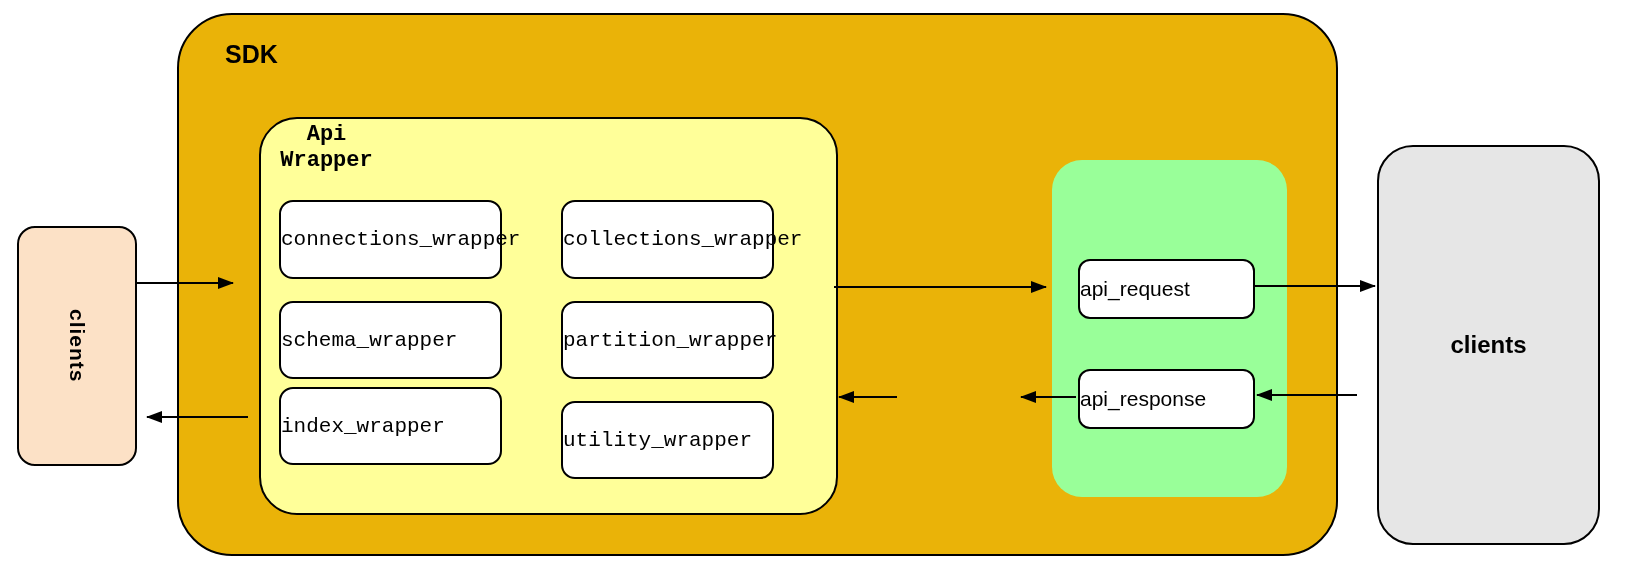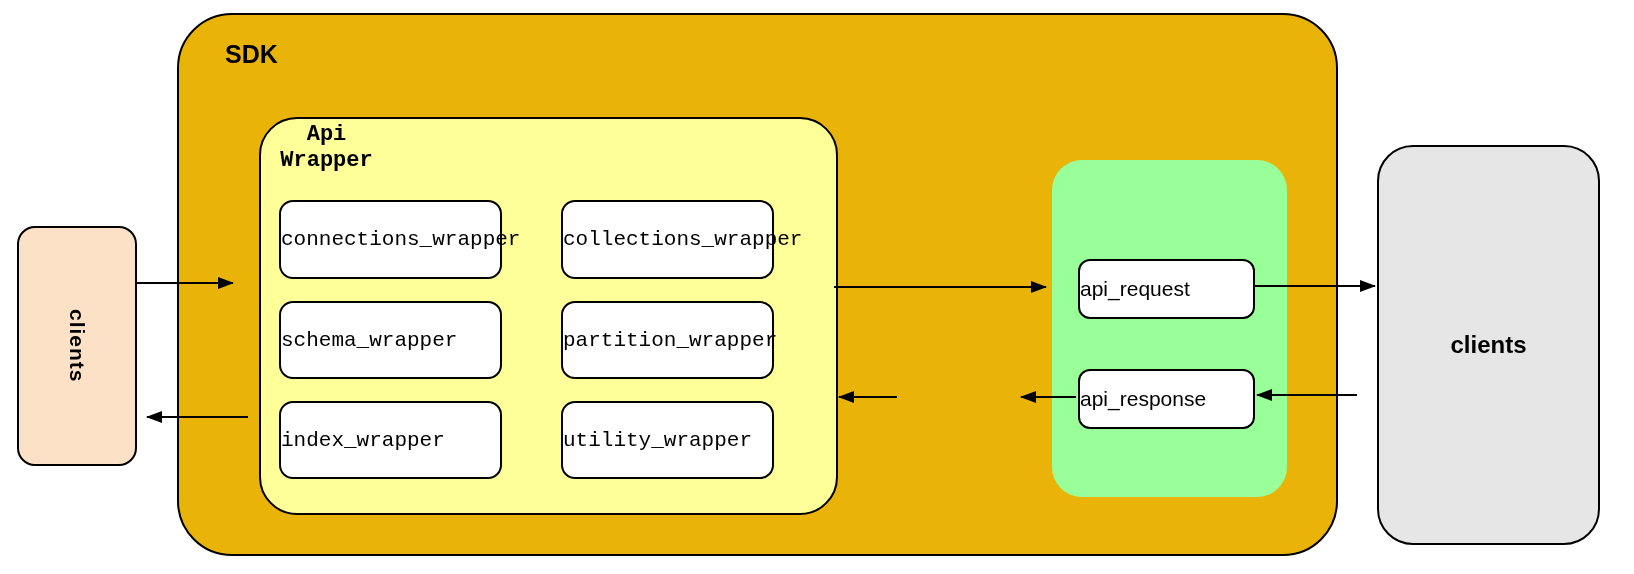--- a/index.html
+++ b/index.html
@@ -28,21 +28,21 @@
   }
 
   .white-box {
     position:absolute; box-sizing:border-box; background:#ffffff; border:2px solid #000000;
     border-radius:14px; display:flex; align-items:center; font-size:21px;
   }
   .wb-connections { left:18px;  top:81px;  width:223px; height:79px; }
   .wb-collections { left:300px; top:81px;  width:213px; height:79px; }
   .wb-schema      { left:18px;  top:182px; width:223px; height:78px; }
   .wb-partition   { left:300px; top:182px; width:213px; height:78px; }
-  .wb-index       { left:18px;  top:282px; width:223px; height:78px; }
+  .wb-index       { left:18px;  top:268px; width:223px; height:78px; }
   .wb-utility     { left:300px; top:282px; width:213px; height:78px; }
 
   .checker { left:720px; top:355px; width:120px; height:55px; border-radius:12px; }
 
   .gateway { left:873px; top:145px; width:235px; height:337px; background:#99ff99; border-radius:30px; }
   .gateway-label {
     position:absolute; left:8px; top:10px; width:120px; text-align:center;
     font-size:22px; font-weight:bold; line-height:26px;
   }
   .gw-request  { left:26px; top:99px;  width:177px; height:60px; border-radius:12px; }

